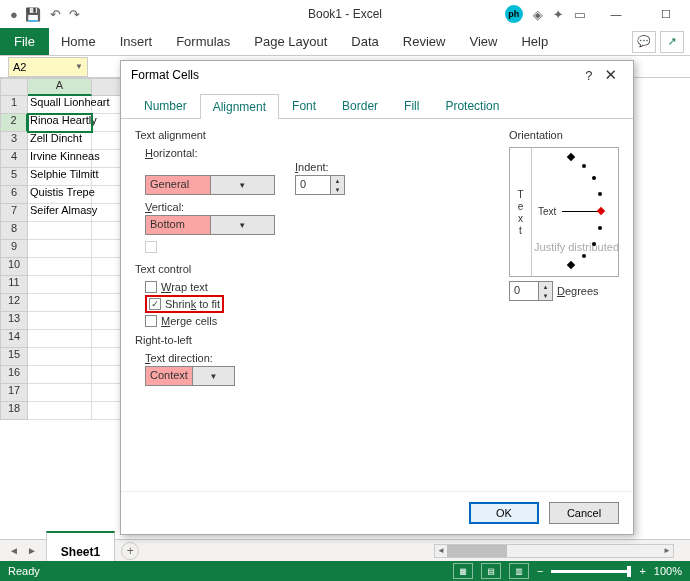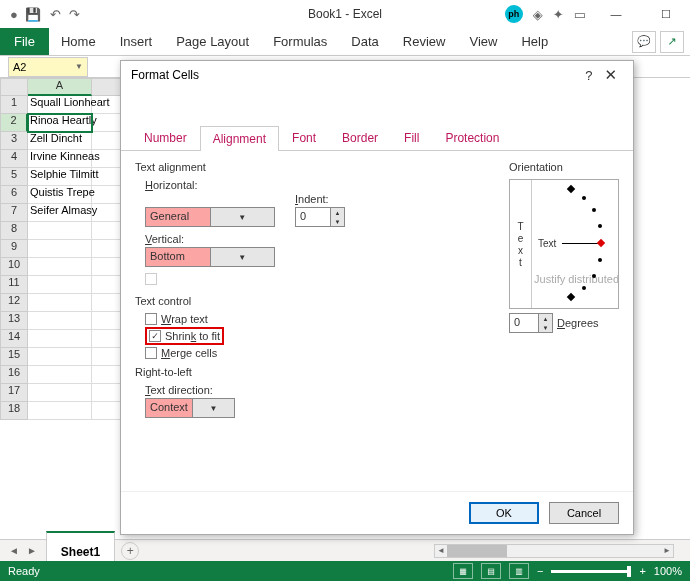--- a/index.html
+++ b/index.html
@@ -60,21 +60,21 @@
 .zoom-thumb { position: absolute; right: 0; top: -4px; width: 4px; height: 11px; background: #fff; cursor: pointer; }
 .view-btn { width: 20px; height: 16px; border: 1px solid rgba(255,255,255,.5); display: flex; align-items: center; justify-content: center; font-size: 8px; cursor: pointer; }
 
 
 .dialog { position: absolute; top: 60px; left: 120px; width: 514px; height: 475px; background: #fff; border: 1px solid #aaa; box-shadow: 2px 2px 8px rgba(0,0,0,.3); z-index: 100; display: flex; flex-direction: column; }
 .dlg-title { height: 28px; display: flex; align-items: center; padding: 0 10px; font-size: 12px; }
 .dlg-title .spacer { flex: 1; }
 .dlg-help { font-size: 13px; cursor: pointer; padding: 0 6px; color: #333; }
 .dlg-close { font-size: 15px; cursor: pointer; padding: 0 6px; color: #333; }
 .dlg-tabs { display: flex; padding: 0 10px; border-bottom: 1px solid #ccc; margin-top: 4px; }
-.dlg-tab { padding: 5px 12px; font-size: 12px; color: #be185d; cursor: pointer; border: 1px solid transparent; border-bottom: none; margin-top: 32px; }
+.dlg-tab { padding: 5px 12px; font-size: 12px; color: #0f766e; cursor: pointer; border: 1px solid transparent; border-bottom: none; }
 .dlg-tab.active { border-color: #ccc; background: #fff; position: relative; top: 1px; }
 .dlg-body { flex: 1; padding: 10px 14px; position: relative; font-size: 11px; color: #333; }
 .section-title { font-size: 11px; margin-bottom: 6px; }
 .indent { margin-left: 10px; }
 .label { font-size: 11px; margin-bottom: 2px; }
 .combo { display: flex; width: 130px; height: 20px; border: 1px solid #888; background: #fca5a5; cursor: pointer; }
 .combo span { flex: 1; padding: 2px 4px; }
 .combo .arr { width: 18px; background: #e6e6e6; border-left: 1px solid #888; display: flex; align-items: center; justify-content: center; font-size: 8px; }
 .spinner { display: flex; width: 50px; height: 20px; border: 1px solid #888; cursor: text; }
 .spinner span { flex: 1; padding: 2px 4px; }
@@ -117,22 +117,22 @@
     <span class="qat-icon">▭</span>
     <span class="win-btn">—</span>
     <span class="win-btn">☐</span>
   </div>
 </div>
 
 <div class="ribbon">
   <div class="tab-file">File</div>
   <div class="tab">Home</div>
   <div class="tab">Insert</div>
+  <div class="tab">Formulas</div>
   <div class="tab">Page Layout</div>
-  <div class="tab">Formulas</div>
   <div class="tab">Data</div>
   <div class="tab">Review</div>
   <div class="tab">View</div>
   <div class="tab">Help</div>
   <div class="ribbon-right">
     <div class="ribbon-btn">💬</div>
     <div class="ribbon-btn">↗</div>
   </div>
 </div>
 

